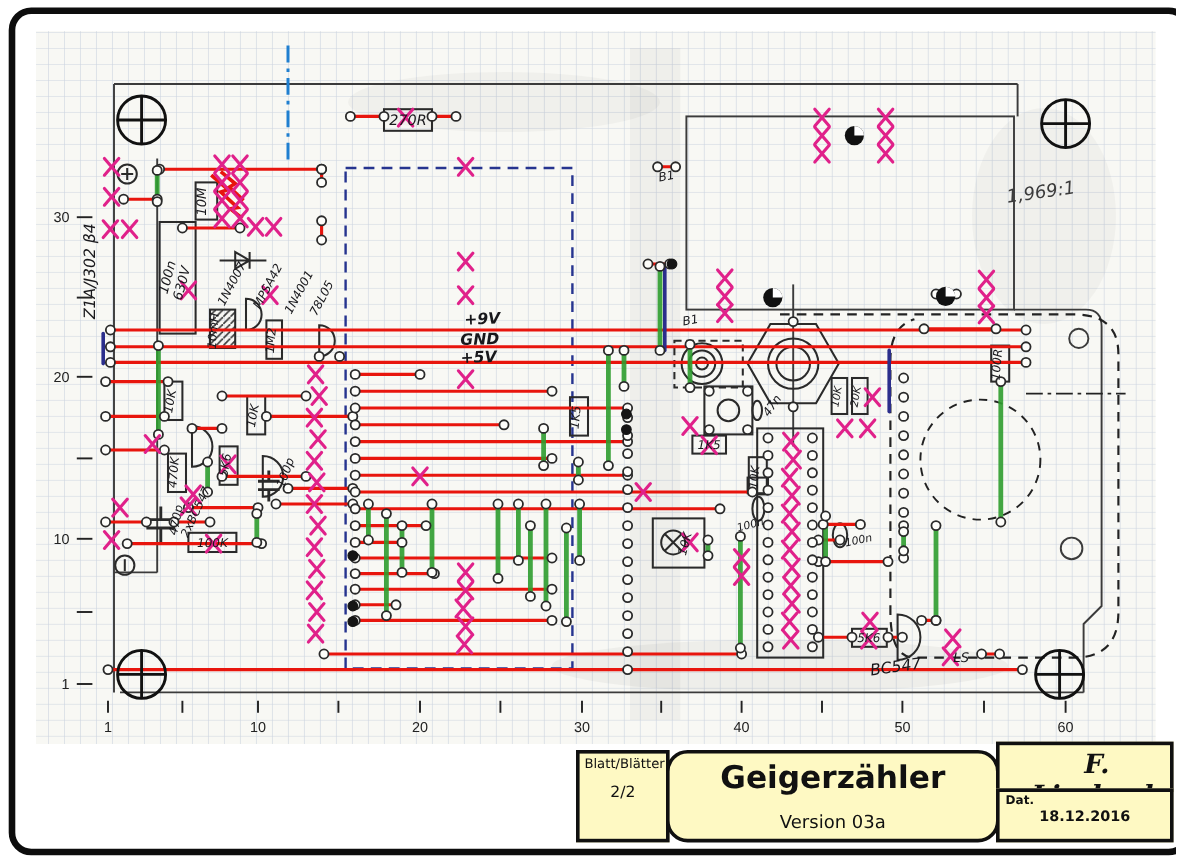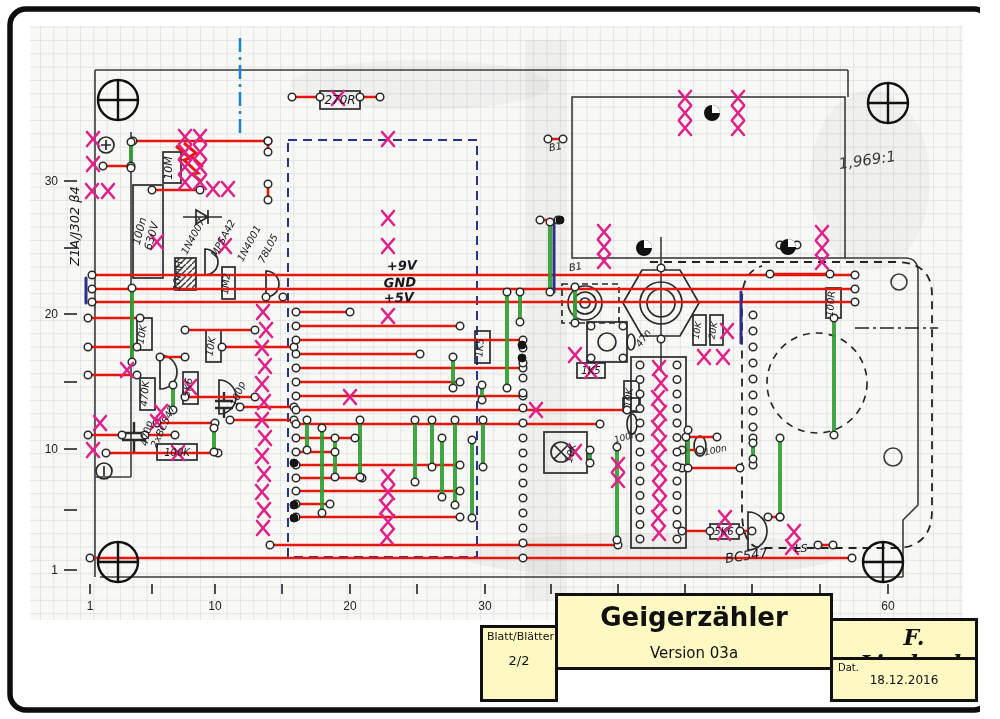--- a/index.html
+++ b/index.html
@@ -612,25 +612,25 @@
   </g>
 
   <rect x="10" y="9" width="980" height="701" rx="16" fill="none" stroke="#0d0d0d" stroke-width="5.5"></rect>
 </svg>
 
 <div>
   <div class="tb tb-center" style="left:480px;top:625px;width:78px;height:77px;">
     <div class="tb-small">Blatt/Blätter</div>
     <div class="hand" style="font-size:13px;margin-top:8px;">2/2</div>
   </div>
-  <div class="tb tb-center" style="left:555px;top:593px;width:278px;height:77px;">
+  <div class="tb tb-center" style="left:555px;top:625px;width:278px;height:77px;border-radius:18px;">
     <div class="hand" style="font-size:26px;font-weight:bold;margin-top:6px;">Geigerzähler</div>
     <div class="hand" style="font-size:15px;margin-top:12px;">Version 03a</div>
   </div>
   <div class="tb tb-center" style="left:830px;top:618px;width:148px;height:42px;padding-left:20px;">
     <div class="sig" style="font-size:22px;margin-top:3px;">F. Lischeck</div>
   </div>
-  <div class="tb" style="left:830px;top:657px;width:148px;height:45px;">
+  <div class="tb" style="left:830px;top:657px;width:148px;height:45px;font-weight:bold;">
     <div style="font-size:10px;padding:2px 0 0 5px;">Dat.</div>
     <div class="hand tb-center" style="font-size:12px;">18.12.2016</div>
   </div>
 </div>
 </div>
 
 </body></html>

